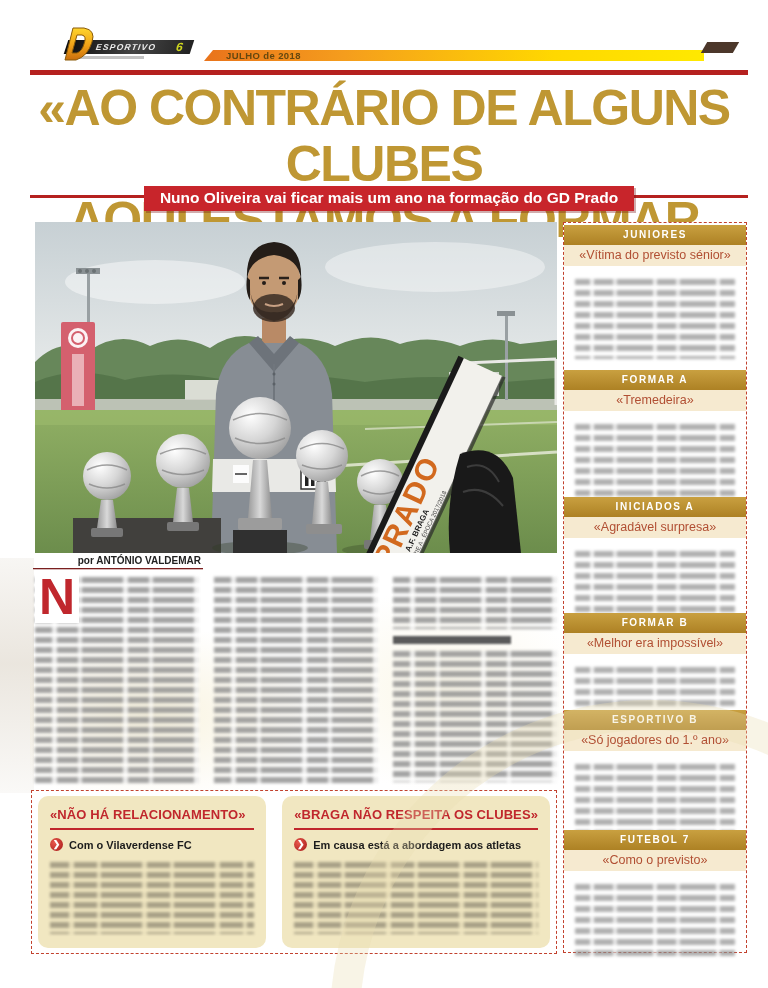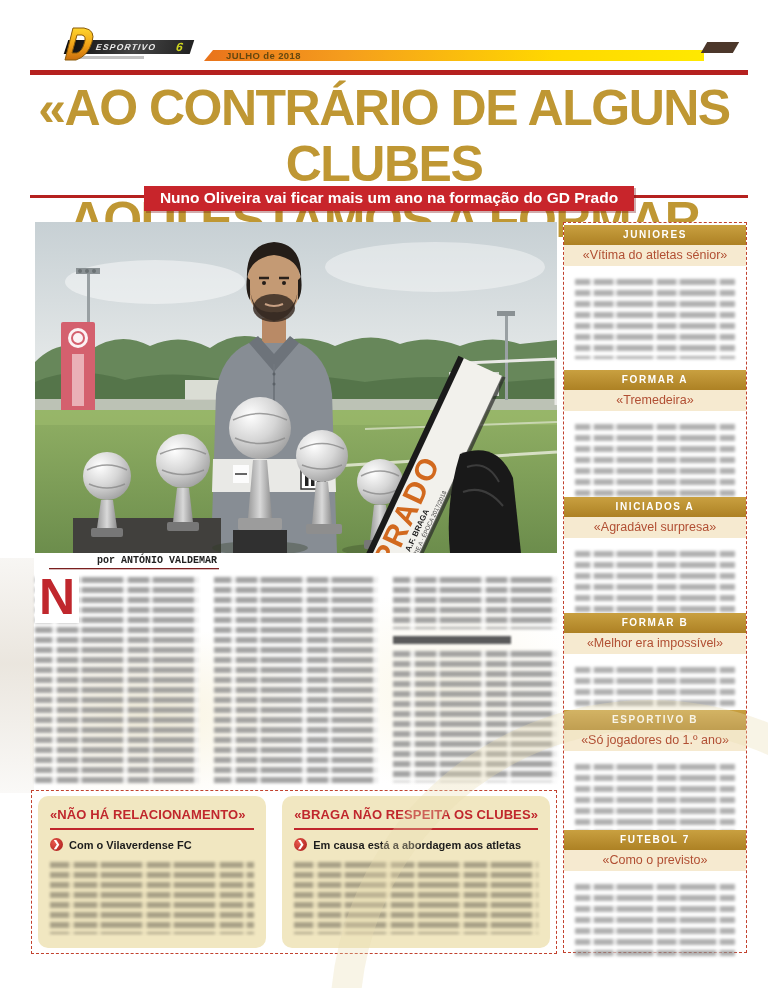--- a/index.html
+++ b/index.html
@@ -40,21 +40,21 @@
   
   .headline { position:absolute; left:18px; top:80px; width:732px; text-align:center; z-index:1;
     color:#bf9733; font-weight:bold; font-size:50px; line-height:1.12; letter-spacing:-1.5px; }
   .subhead-row { position:absolute; left:30px; top:186px; width:718px; height:26px; z-index:1; }
   .subhead-line { position:absolute; left:0; top:9px; width:100%; height:3px; background:#b5211f; }
   .subhead-bar { position:relative; margin:0 auto; width:fit-content; background:#c8252b; color:#fff;
     font-weight:bold; font-size:15.5px; padding:3px 16px 4px; box-shadow:2px 2px 0 rgba(120,20,20,.35); }
 
   
   .photo { position:absolute; left:35px; top:222px; width:522px; height:331px; z-index:1; overflow:hidden; }
-  .byline-wrap { position:absolute; left:49px; top:555px; width:170px; z-index:1;font-family:Liberation Mono, monospace; }
+  .byline-wrap { position:absolute; left:33px; top:555px; width:170px; z-index:1; }
   .byline { font-size:10px; font-weight:bold; color:#222; text-align:right; padding-right:2px; }
   .byline-rule { height:2px; background:#7a1f1f; margin-top:2px; border-bottom:1px solid #d8b9b9; }
 
   
   .article { position:absolute; left:35px; top:577px; width:522px; height:206px; z-index:1;
     display:flex; gap:15px; }
   .col { flex:1; position:relative; }
   .blur-text { filter:blur(1.4px); opacity:.8;
     background:
       repeating-linear-gradient(90deg, rgba(255,255,255,0) 0 17px, rgba(255,255,255,.8) 17px 22px,
@@ -297,21 +297,21 @@
         <span class="bullet">❯</span>
         <span>Em causa está a abordagem aos atletas</span>
       </div>
       <div class="box-blur"></div>
     </div>
   </div>
 
   <aside class="sidebar">
     <div class="sec" style="top:2px;">
       <div class="sec-title">JUNIORES</div>
-      <div class="sec-sub">«Vítima do atletas sénior»</div>
+      <div class="sec-sub">«Vítima do previsto sénior»</div>
       <div class="sec-blur" style="height:80px;"></div>
     </div>
     <div class="sec" style="top:147px;">
       <div class="sec-title">FORMAR A</div>
       <div class="sec-sub">«Tremedeira»</div>
       <div class="sec-blur" style="height:72px;"></div>
     </div>
     <div class="sec" style="top:274px;">
       <div class="sec-title">INICIADOS A</div>
       <div class="sec-sub">«Agradável surpresa»</div>

